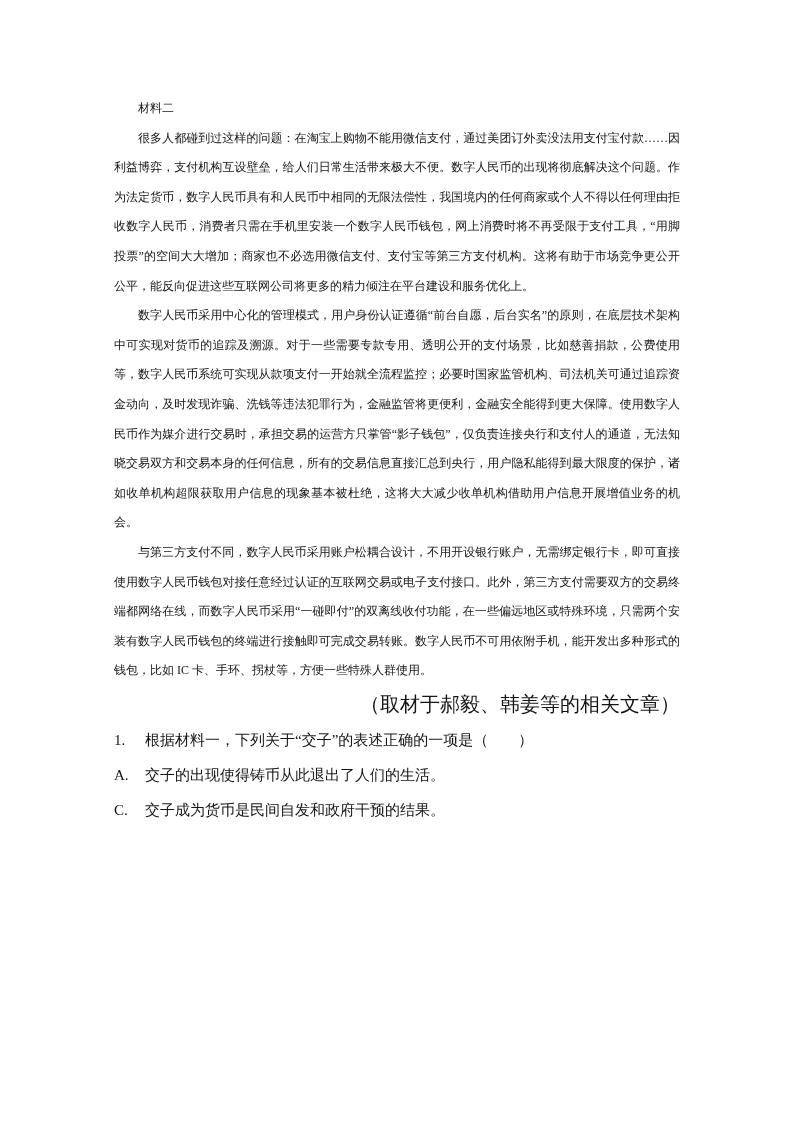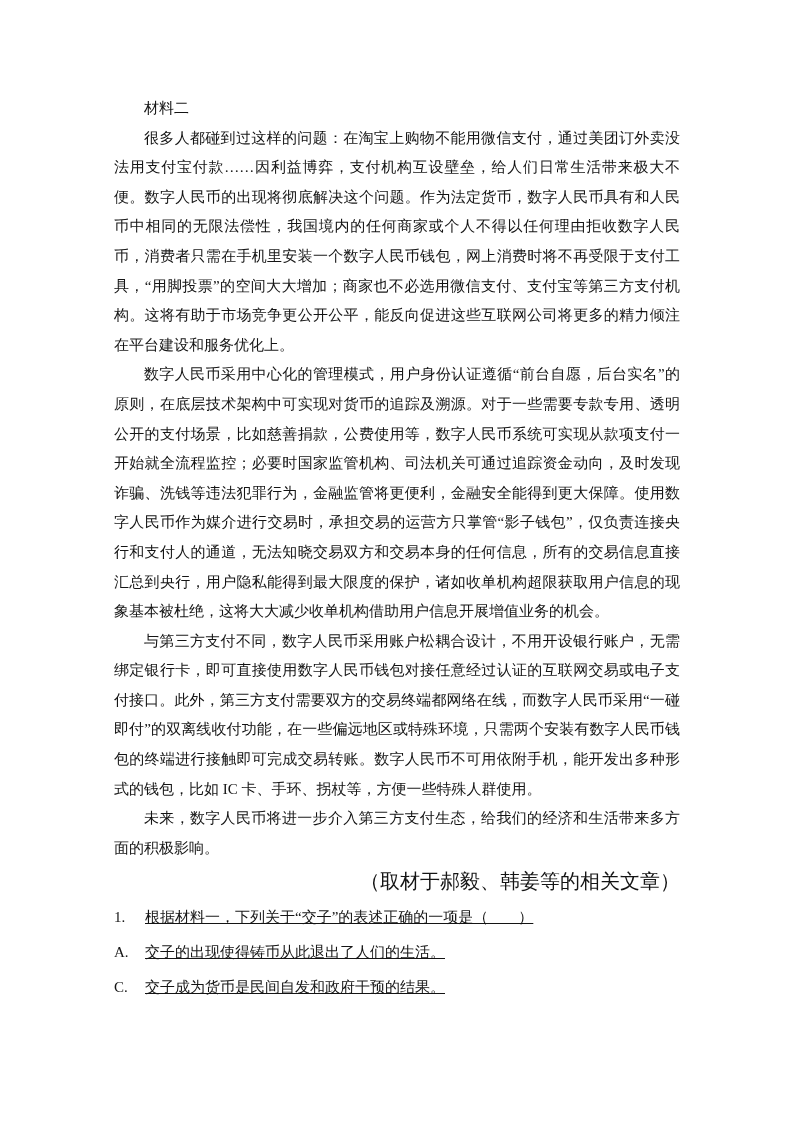--- a/index.html
+++ b/index.html
@@ -14,35 +14,35 @@
     width: 793px; height: 1122px;
     overflow: hidden;
     background: #ffffff;
   }
   .content {
     position: absolute;
     top: 94px; left: 114px;
     width: 566px;
   }
   .para {
-    font-size: 15px;
+    font-size: 12px;
     line-height: 29.6px;
     text-align: justify;
     text-indent: 2em;
     word-break: break-all;
   }
   .heading { text-indent: 2em; }
   .attribution {
     font-size: 20px;
     line-height: 33px;
     text-align: right;
     text-indent: 0;
     margin-top: 2px;
   }
-  .question { margin-top: 2px; text-decoration: underline; }
+  .question { margin-top: 2px; }
   .q-line {
     font-size: 15px;
     line-height: 35px;
     text-align: left;
   }
   .q-num, .opt-label {
     display: inline-block;
     min-width: 31px;
   }
   .footer {
@@ -59,21 +59,20 @@
 <body>
 
 <div class="page">
   <div class="content">
 
     <p class="para heading">材料二</p>
 
     <p class="para">很多人都碰到过这样的问题：在淘宝上购物不能用微信支付，通过美团订外卖没法用支付宝付款……因利益博弈，支付机构互设壁垒，给人们日常生活带来极大不便。数字人民币的出现将彻底解决这个问题。作为法定货币，数字人民币具有和人民币中相同的无限法偿性，我国境内的任何商家或个人不得以任何理由拒收数字人民币，消费者只需在手机里安装一个数字人民币钱包，网上消费时将不再受限于支付工具，“用脚投票”的空间大大增加；商家也不必选用微信支付、支付宝等第三方支付机构。这将有助于市场竞争更公开公平，能反向促进这些互联网公司将更多的精力倾注在平台建设和服务优化上。</p>
     <p class="para">数字人民币采用中心化的管理模式，用户身份认证遵循“前台自愿，后台实名”的原则，在底层技术架构中可实现对货币的追踪及溯源。对于一些需要专款专用、透明公开的支付场景，比如慈善捐款，公费使用等，数字人民币系统可实现从款项支付一开始就全流程监控；必要时国家监管机构、司法机关可通过追踪资金动向，及时发现诈骗、洗钱等违法犯罪行为，金融监管将更便利，金融安全能得到更大保障。使用数字人民币作为媒介进行交易时，承担交易的运营方只掌管“影子钱包”，仅负责连接央行和支付人的通道，无法知晓交易双方和交易本身的任何信息，所有的交易信息直接汇总到央行，用户隐私能得到最大限度的保护，诸如收单机构超限获取用户信息的现象基本被杜绝，这将大大减少收单机构借助用户信息开展增值业务的机会。</p>
     <p class="para">与第三方支付不同，数字人民币采用账户松耦合设计，不用开设银行账户，无需绑定银行卡，即可直接使用数字人民币钱包对接任意经过认证的互联网交易或电子支付接口。此外，第三方支付需要双方的交易终端都网络在线，而数字人民币采用“一碰即付”的双离线收付功能，在一些偏远地区或特殊环境，只需两个安装有数字人民币钱包的终端进行接触即可完成交易转账。数字人民币不可用依附手机，能开发出多种形式的钱包，比如 IC 卡、手环、拐杖等，方便一些特殊人群使用。</p>
-    <p class="para">未来，数字人民币将进一步介入第三方支付生态，给我们的经济和生活带来多方面的积极影响。</p>
 
     <p class="attribution">（取材于郝毅、韩姜等的相关文章）</p>
 
     <div class="question">
       <p class="q-line">
         <span class="q-num">1.</span><span>根据材料一，下列关于“交子”的表述正确的一项是（　　）</span>
       </p>
       <p class="q-line">
         <span class="opt-label">A.</span><span>交子的出现使得铸币从此退出了人们的生活。</span>
       </p>

